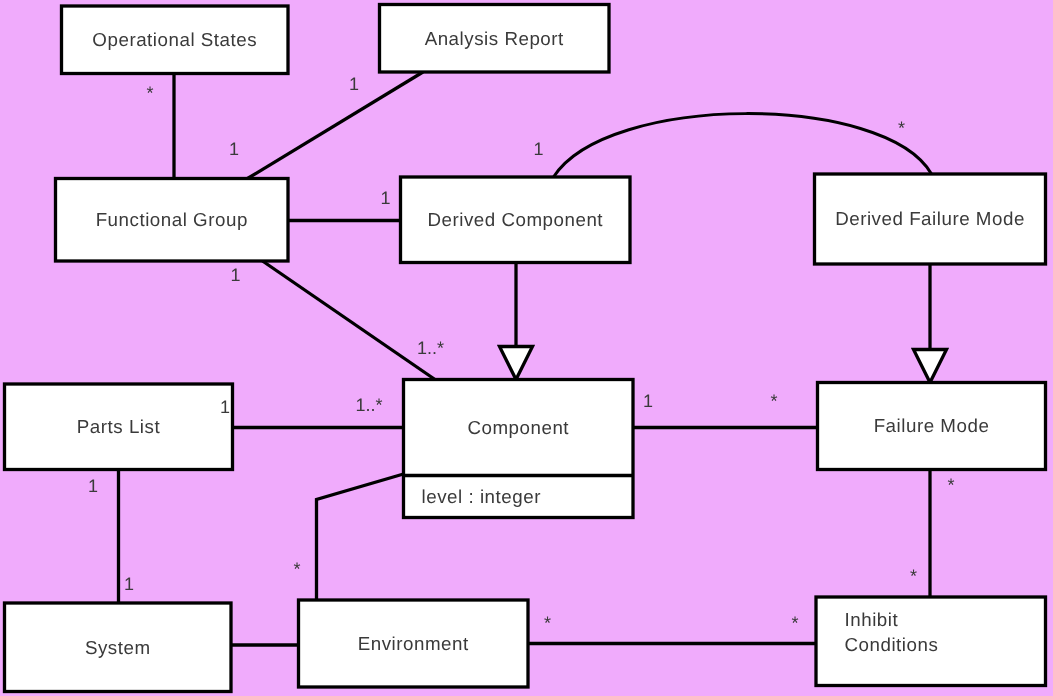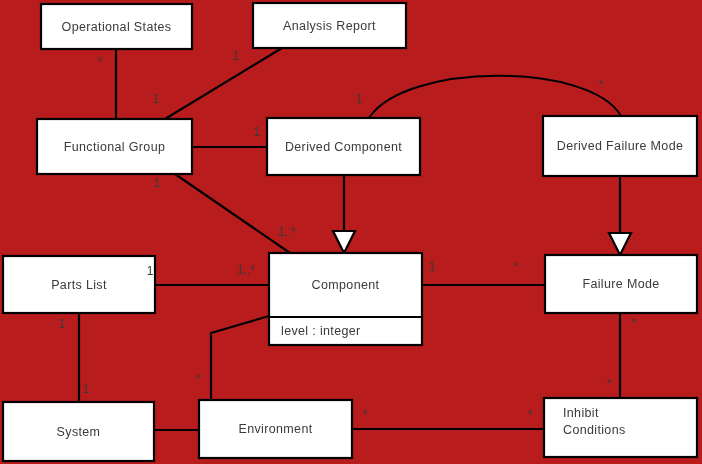--- a/index.html
+++ b/index.html
@@ -8,21 +8,21 @@
     padding: 0;
     background: #ffffff;
   }
   body {
     font-family: "Liberation Sans", sans-serif;
   }
   #diagram-root {
     position: relative;
     width: 702px;
     height: 464px;
-    background: #b91c1c;
+    background: #f0abfc;
     overflow: hidden;
   }
   #diagram-svg {
     position: absolute;
     left: 0;
     top: 0;
     width: 702px;
     height: 464px;
   }
   .cls-box {

